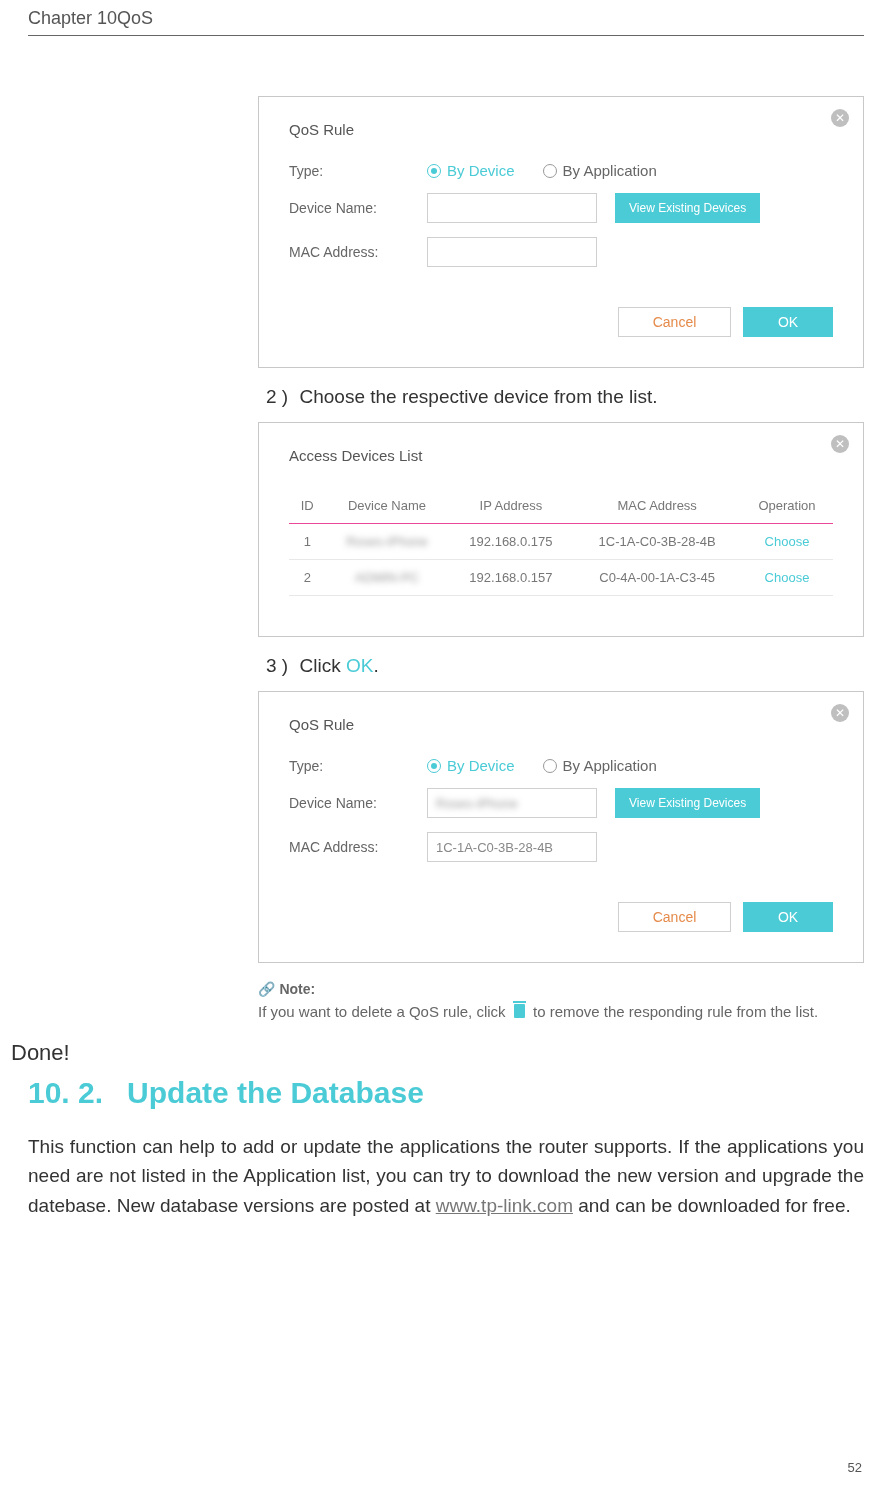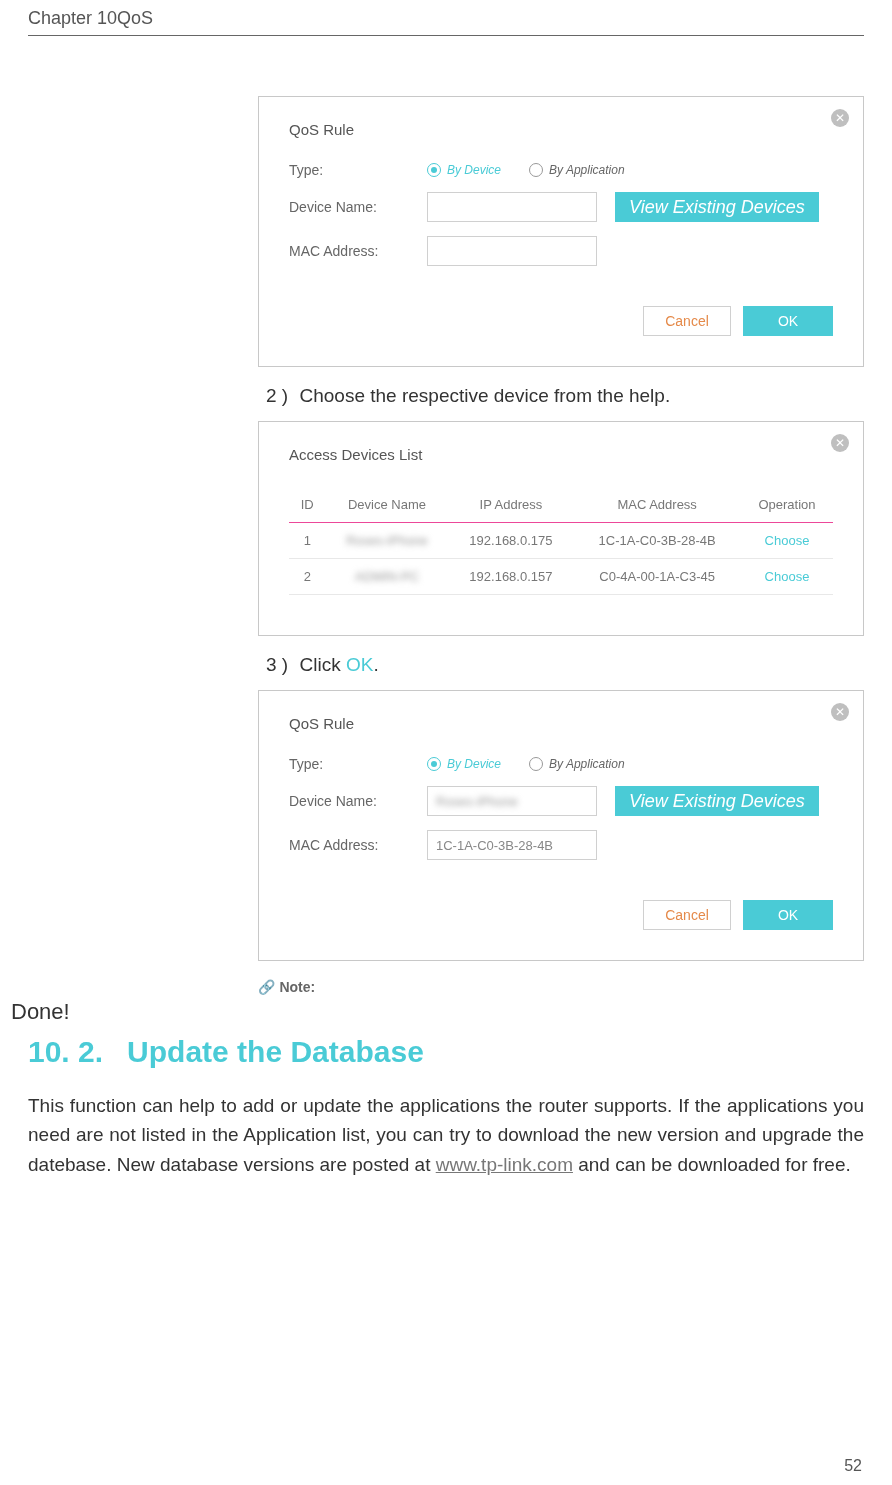--- a/index.html
+++ b/index.html
@@ -60,22 +60,21 @@
   }
   .form-label {
     width: 130px;
     color: #666;
     font-size: 14px;
   }
   .radio-wrap {
     display: inline-flex;
     align-items: center;
     margin-right: 20px;
-    font-size: 12px;
-    font-style: italic;
+    font-size: 15px;
   }
   .radio-circle {
     display: inline-block;
     width: 14px;
     height: 14px;
     border: 1px solid #999;
     border-radius: 50%;
     margin-right: 6px;
     position: relative;
   }
@@ -103,38 +102,37 @@
     align-items:center;
   }
   .blur-text {
     filter: blur(3px);
     color:#999;
   }
   .btn-teal {
     background: #4acbd6;
     color: #fff;
     border: none;
-    font-size: 18px;
+    font-size: 12px;
     padding: 0 14px;
     height: 30px;
     margin-left: 10px;
     cursor: pointer;
-    font-style: italic;
   }
   .panel-actions {
     display: flex;
     justify-content: flex-end;
     gap: 12px;
     margin-top: 40px;
   }
   .btn-cancel {
     background: #fff;
     border: 1px solid #d0d0d0;
     color: #e58a4a;
-    width: 88px;
+    width: 113px;
     height: 30px;
     font-size: 14px;
     cursor: pointer;
   }
   .btn-ok {
     background: #4acbd6;
     color: #fff;
     border: none;
     width: 90px;
     height: 30px;
@@ -240,21 +238,21 @@
     color: #333;
     line-height: 1.55;
     text-align: justify;
     margin-top: 20px;
   }
   .link { color: #777; text-decoration: underline; }
   .page-num {
     position: absolute;
     bottom: 10px;
     right: 30px;
-    font-size: 16px;
+    font-size: 13px;
     color: #555;
   }
 </style>
 </head>
 <body>
 
 <div class="top-header">
   <span>Chapter 10</span>
   <span>QoS</span>
 </div>
@@ -289,21 +287,21 @@
     </div>
 
     <div class="panel-actions">
       <button class="btn-cancel">Cancel</button>
       <button class="btn-ok">OK</button>
     </div>
   </div>
 
   <div class="step-line">
     <span class="step-prefix">2 )</span>
-    <span>Choose the respective device from the help.</span>
+    <span>Choose the respective device from the list.</span>
   </div>
 
   <div class="panel" style="padding-bottom:40px;">
     <div class="panel-close">✕</div>
     <div class="panel-title">Access Devices List</div>
     <div class="table-wrap">
       <table class="tbl">
         <thead>
           <tr>
             <th>ID</th>
@@ -373,20 +371,23 @@
       <button class="btn-cancel">Cancel</button>
       <button class="btn-ok">OK</button>
     </div>
   </div>
 
 
   <div class="note-line">
     <span class="clip-icon">🔗</span>
     <span>Note:</span>
   </div>
+  <div class="note-body">
+    <span>If you want to delete a QoS rule, click </span><span class="trash-icon"></span><span> to remove the responding rule from the list.</span>
+  </div>
 
 </div>
 
 <div class="done-row">
   <div class="done-label">Done!</div>
 </div>
 
 <div class="section-heading">
   <span class="section-num">10. 2.</span><span>Update the Database</span>
 </div>

